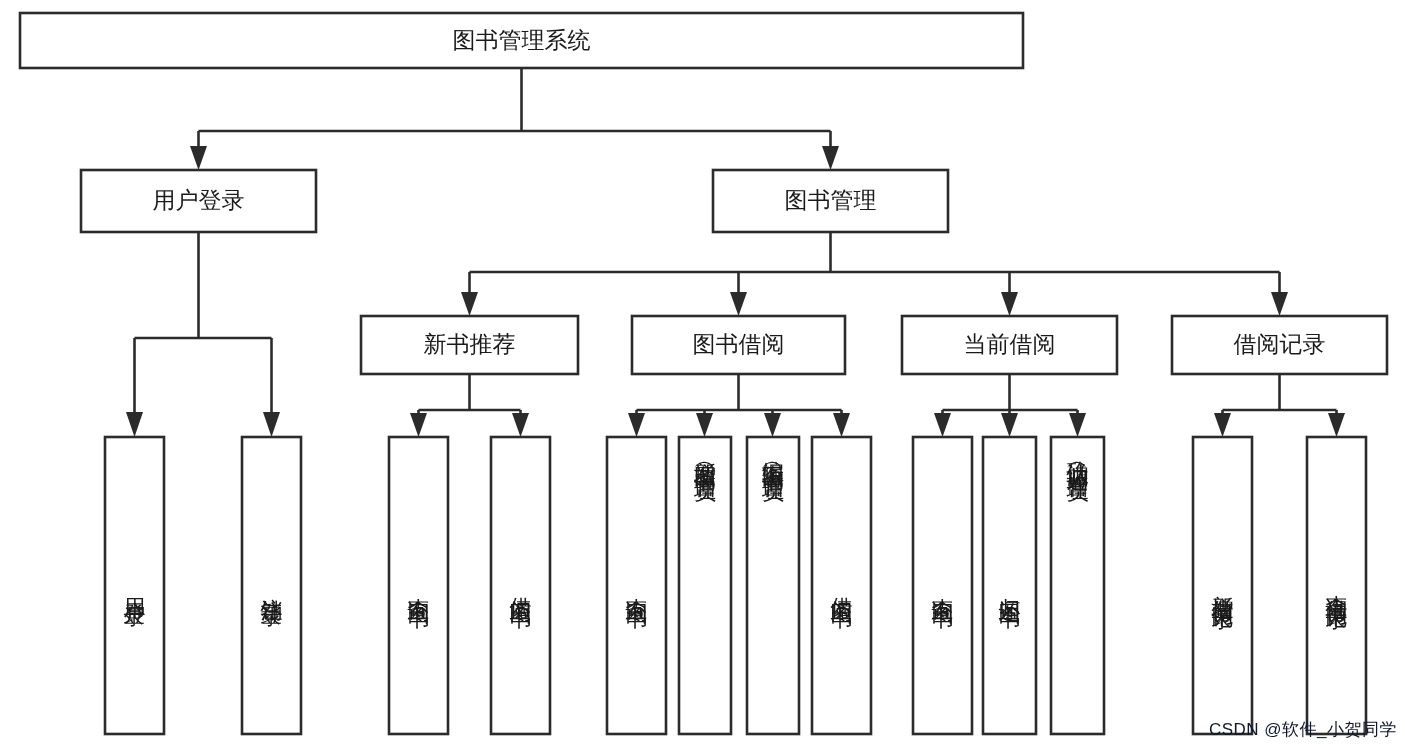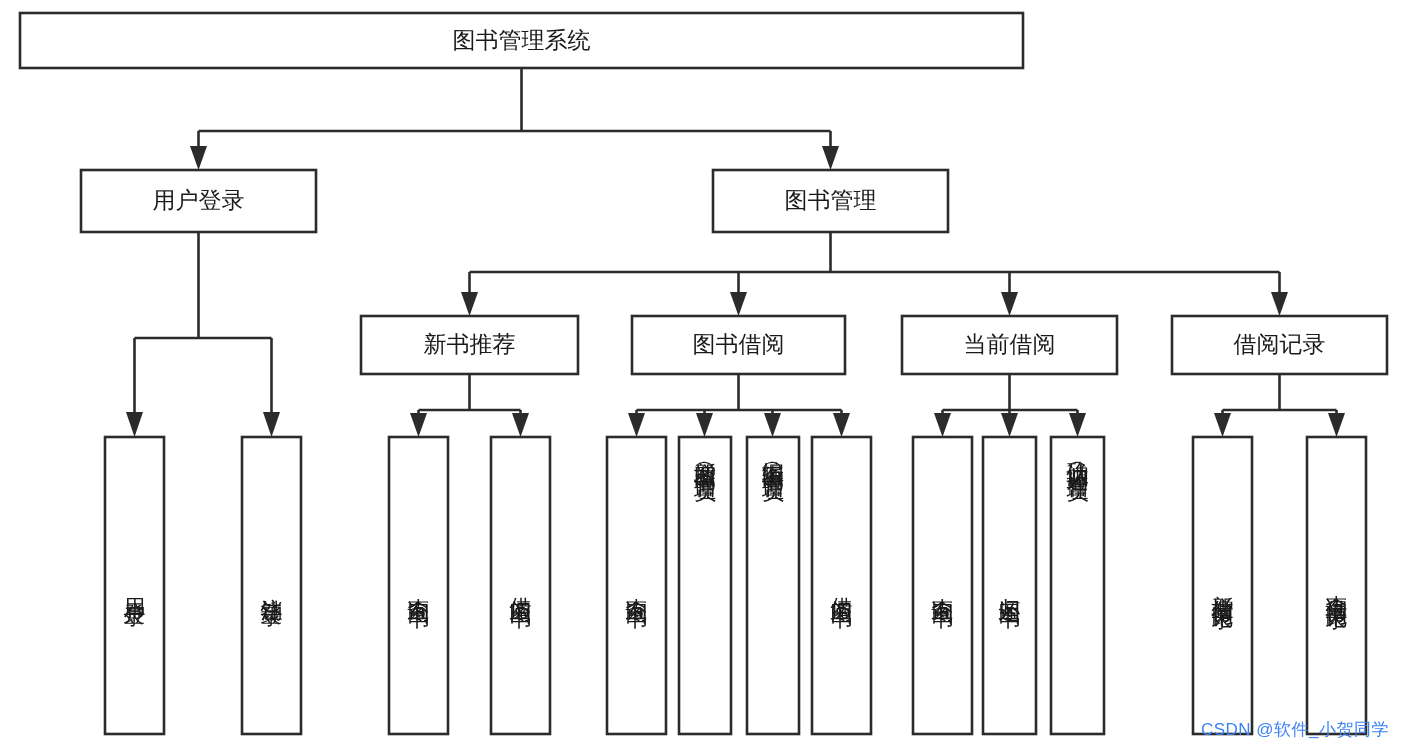--- a/index.html
+++ b/index.html
@@ -64,25 +64,25 @@
     display: flex;
     align-items: center;
     justify-content: center;
     pointer-events: none;
   }
   .vlabel-wrap.top-align {
     align-items: flex-start;
   }
   #watermark {
     position: absolute;
-    right: 16px;
+    right: 8px;
     bottom: 6px;
     font-family: "Liberation Sans", "DejaVu Sans", sans-serif;
     font-size: 17px;
-    color: #3b82f6;
+    color: #0f172a;
     white-space: nowrap;
     letter-spacing: 0.5px;
   }
 </style>
 </head>
 <body>
 
 <div id="diagram-root">
 
   <svg id="flow" viewBox="0 0 1405 747">

